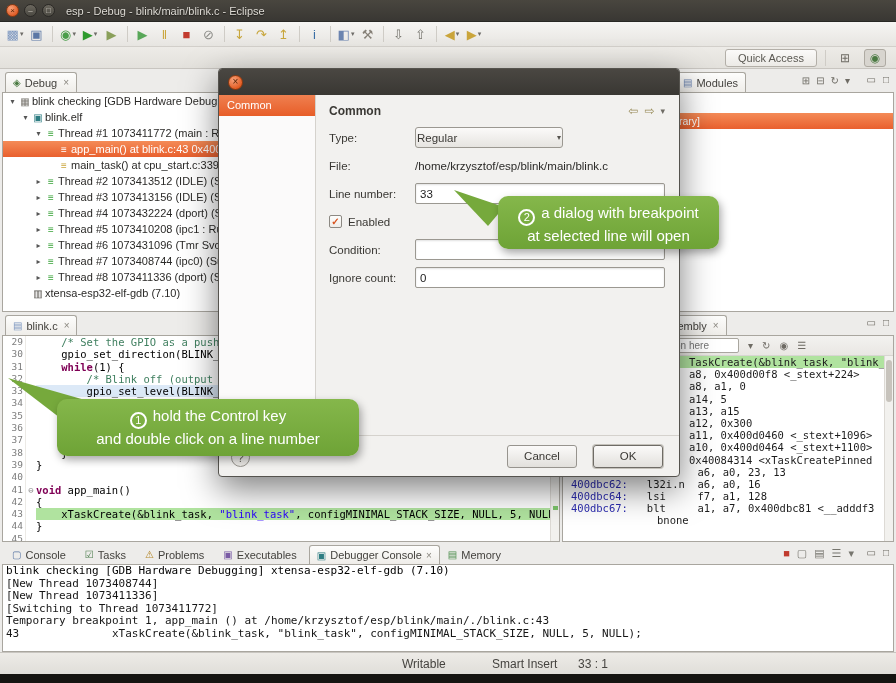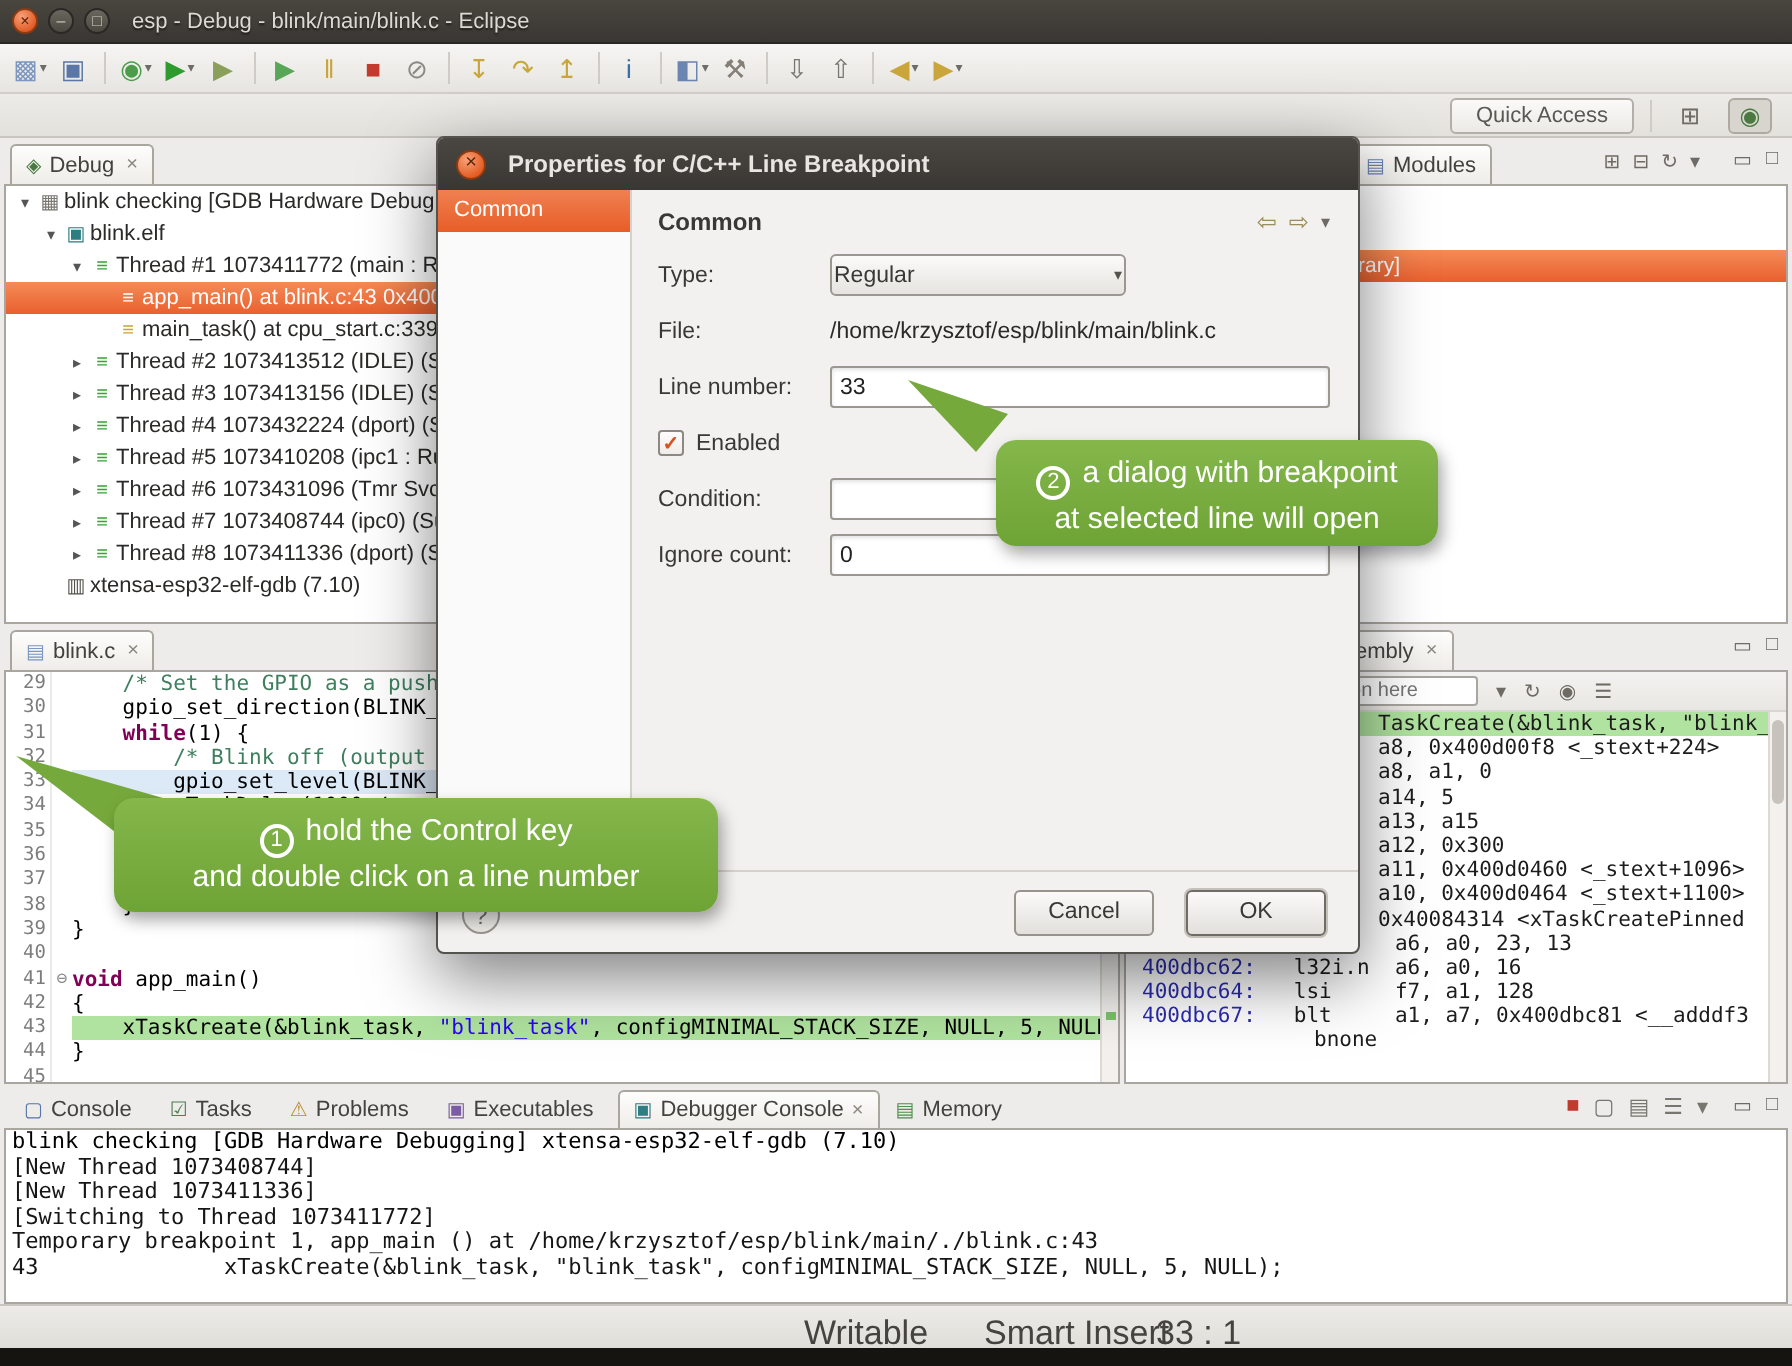--- a/index.html
+++ b/index.html
@@ -34,21 +34,21 @@
   #debug-panel{left:2px;top:71px;width:668px;height:241px}
   .trow{height:16px;display:flex;align-items:center;font-size:11px;color:#2b2a28;white-space:nowrap;overflow:hidden}
   .trow .tw{width:11px;font-size:8px;color:#555;text-align:center;flex:none}
   .trow .ic{width:14px;text-align:center;font-size:10px;flex:none}
   .trow.selected{background:linear-gradient(#f48b57,#e9602e);color:#fff}
   .lvl0{padding-left:4px}.lvl1{padding-left:17px}.lvl2{padding-left:30px}.lvl3{padding-left:43px}
   
   #modules-panel{left:672px;top:71px;width:222px;height:241px}
   #modules-tabrow .vicon{font-size:10px;color:#6e6b64;margin-left:6px}
   #modules-toolbar-icons{position:absolute;right:44px;top:4px;display:flex}
-  #modules-selected{height:16px;background:linear-gradient(#f48b57,#e9602e);color:#fff;font-size:10.5px;line-height:16px;padding-left:6px;margin-top:32px;white-space:nowrap}
+  #modules-selected{height:16px;background:linear-gradient(#f48b57,#e9602e);color:#fff;font-size:10.5px;line-height:16px;padding-left:6px;margin-top:20px;white-space:nowrap}
   
   #editor-panel{left:2px;top:314px;width:558px;height:228px}
   .cline{display:flex;height:12.3px;line-height:12.3px;font-family:"DejaVu Sans Mono",monospace;font-size:10.5px;white-space:pre}
   .cline .num{width:22px;flex:none;text-align:right;color:#7d7d7d;padding-right:2px;font-size:9.5px;background:#fff}
   .cline .fold{width:11px;flex:none;color:#8a8a8a;font-size:9px;text-align:center;border-left:1px solid #eceae6;background:#fff}
   .cline .code{flex:1;margin-right:9px}
   .cline.hl-blue .code{background:#dce9f7}
   .cline.hl-green .code{background:#b0e39f}
   .tok-kw{color:#7f0055;font-weight:bold}
   .tok-comment{color:#3f7f5f}
@@ -73,21 +73,21 @@
   #console-tabrow{height:20px;display:flex;align-items:flex-end;gap:1px;padding-left:3px;position:relative}
   .ctab{height:19px;display:flex;align-items:center;gap:4px;padding:0 7px;font-size:11px;color:#44423e;white-space:nowrap}
   .ctab .ic{font-size:10px}
   .ctab .close{color:#8a877f;font-size:10px}
   .ctab.selected{border:1px solid #a9a69f;border-bottom:none;border-radius:3px 3px 0 0;background:linear-gradient(#fdfdfc,#efede9)}
   #console-icons{position:absolute;right:40px;top:3px;display:flex;gap:7px;font-size:11px}
   #console-body{top:20px}
   .conline{font-family:"DejaVu Sans Mono",monospace;font-size:11px;line-height:12.5px;white-space:pre;color:#161616;padding-left:3px}
   .conline.title{color:#000}
   
-  #statusbar{position:absolute;left:0;top:652px;width:896px;height:22px;border-top:1px solid #c8c5c0;background:linear-gradient(#edebe7,#e0ded9);font-size:17px;color:#45433f;z-index:4}
+  #statusbar{position:absolute;left:0;top:652px;width:896px;height:22px;border-top:1px solid #c8c5c0;background:linear-gradient(#edebe7,#e0ded9);font-size:12px;color:#45433f;z-index:4}
   #statusbar span{position:absolute;top:4px}
   
   #dialog{position:absolute;left:218px;top:68px;width:462px;height:409px;background:#f2f1ef;border:1px solid #55534e;border-radius:4px;box-shadow:0 12px 34px rgba(0,0,0,.5);z-index:30}
   #dialog-title{height:26px;background:linear-gradient(#4a4742,#393733);border-radius:3px 3px 0 0;display:flex;align-items:center;padding:0 9px;gap:11px}
   #dialog-title .t{color:#e8e6e2;font-size:12px;font-weight:bold}
   #dlg-close{width:15px;height:15px;border-radius:50%;background:radial-gradient(circle at 35% 30%,#f7a179,#e2591f 75%);border:1px solid #8d3a10;color:#5a2507;font-size:10px;line-height:12px;text-align:center;flex:none}
   #dialog-sidebar{position:absolute;left:0;top:26px;bottom:41px;width:97px;background:#fbfafa;border-right:1px solid #d5d2cd}
   .dlg-side-item{height:21px;line-height:21px;padding-left:8px;font-size:11px;color:#3a3834}
   .dlg-side-item.selected{background:linear-gradient(#f08050,#e75d28);color:#fff}
   #dialog-content{position:absolute;left:98px;top:26px;right:0;bottom:41px;padding:9px 14px 0 12px}
@@ -103,21 +103,21 @@
   .checkbox{width:13px;height:13px;border:1px solid #8c8983;border-radius:2px;background:linear-gradient(#fdfdfc,#efede9);display:flex;align-items:center;justify-content:center;color:#d9531e;font-size:10px;font-weight:bold;margin-right:6px;flex:none}
   #dialog-footer{position:absolute;left:0;right:0;bottom:0;height:41px;border-top:1px solid #d5d2cd;display:flex;align-items:center;justify-content:flex-end;gap:16px;padding:0 16px}
   .dlg-btn{min-width:70px;height:23px;border:1px solid #97948e;border-radius:3px;background:linear-gradient(#fbfaf9,#e2e0dc);font-size:11.5px;color:#3a3834;display:flex;align-items:center;justify-content:center}
   .dlg-btn.ok{border-color:#6f6c66;box-shadow:0 0 0 1px #c4c1ba}
   #dlg-help{position:absolute;left:12px;bottom:9px;width:19px;height:19px;border-radius:50%;border:1px solid #97948e;color:#6e6b64;font-size:12px;display:flex;align-items:center;justify-content:center;background:linear-gradient(#fbfaf9,#e6e4e0)}
   
   .callout{position:absolute;background:linear-gradient(#85b74b,#6ea336);border-radius:10px;color:#fff;text-align:center;box-shadow:2px 4px 8px rgba(0,0,0,.35);z-index:40;padding:7px 10px}
   .callout .ln{font-size:15px;line-height:20px;white-space:nowrap}
   .badge{display:inline-flex;width:17px;height:17px;border:2px solid #fff;border-radius:50%;align-items:center;justify-content:center;font-size:11px;margin-right:6px;vertical-align:-3px}
   #callout1{left:57px;top:399px;width:302px;height:57px}
-  #callout2{left:498px;top:220px;width:221px;height:53px}
+  #callout2{left:498px;top:196px;width:221px;height:53px}
   .callout-arrow{position:absolute;z-index:39}
   
   #bottom-strip{position:absolute;left:0;top:674px;width:896px;height:9px;background:#151411}
 </style>
 </head>
 <body>
 
 <div id="titlebar">
   <span class="winbtn close">×</span>
   <span class="winbtn">–</span>
@@ -663,21 +663,20 @@
 <div id="statusbar">
   <span style="left:402px">Writable</span>
   <span style="left:492px">Smart Insert</span>
   <span style="left:578px">33 : 1</span>
 </div>
 <div id="bottom-strip"></div>
 
 <div id="dialog">
   <div id="dialog-title">
     <span id="dlg-close">×</span>
-    <span class="t">Properties for C/C++ Line Breakpoint</span>
   </div>
   <div id="dialog-sidebar">
 
       <div class="dlg-side-item selected">Common</div>
 
   </div>
   <div id="dialog-content">
     <div id="dlg-header">
       <span>Common</span>
       <span id="dlg-nav">

